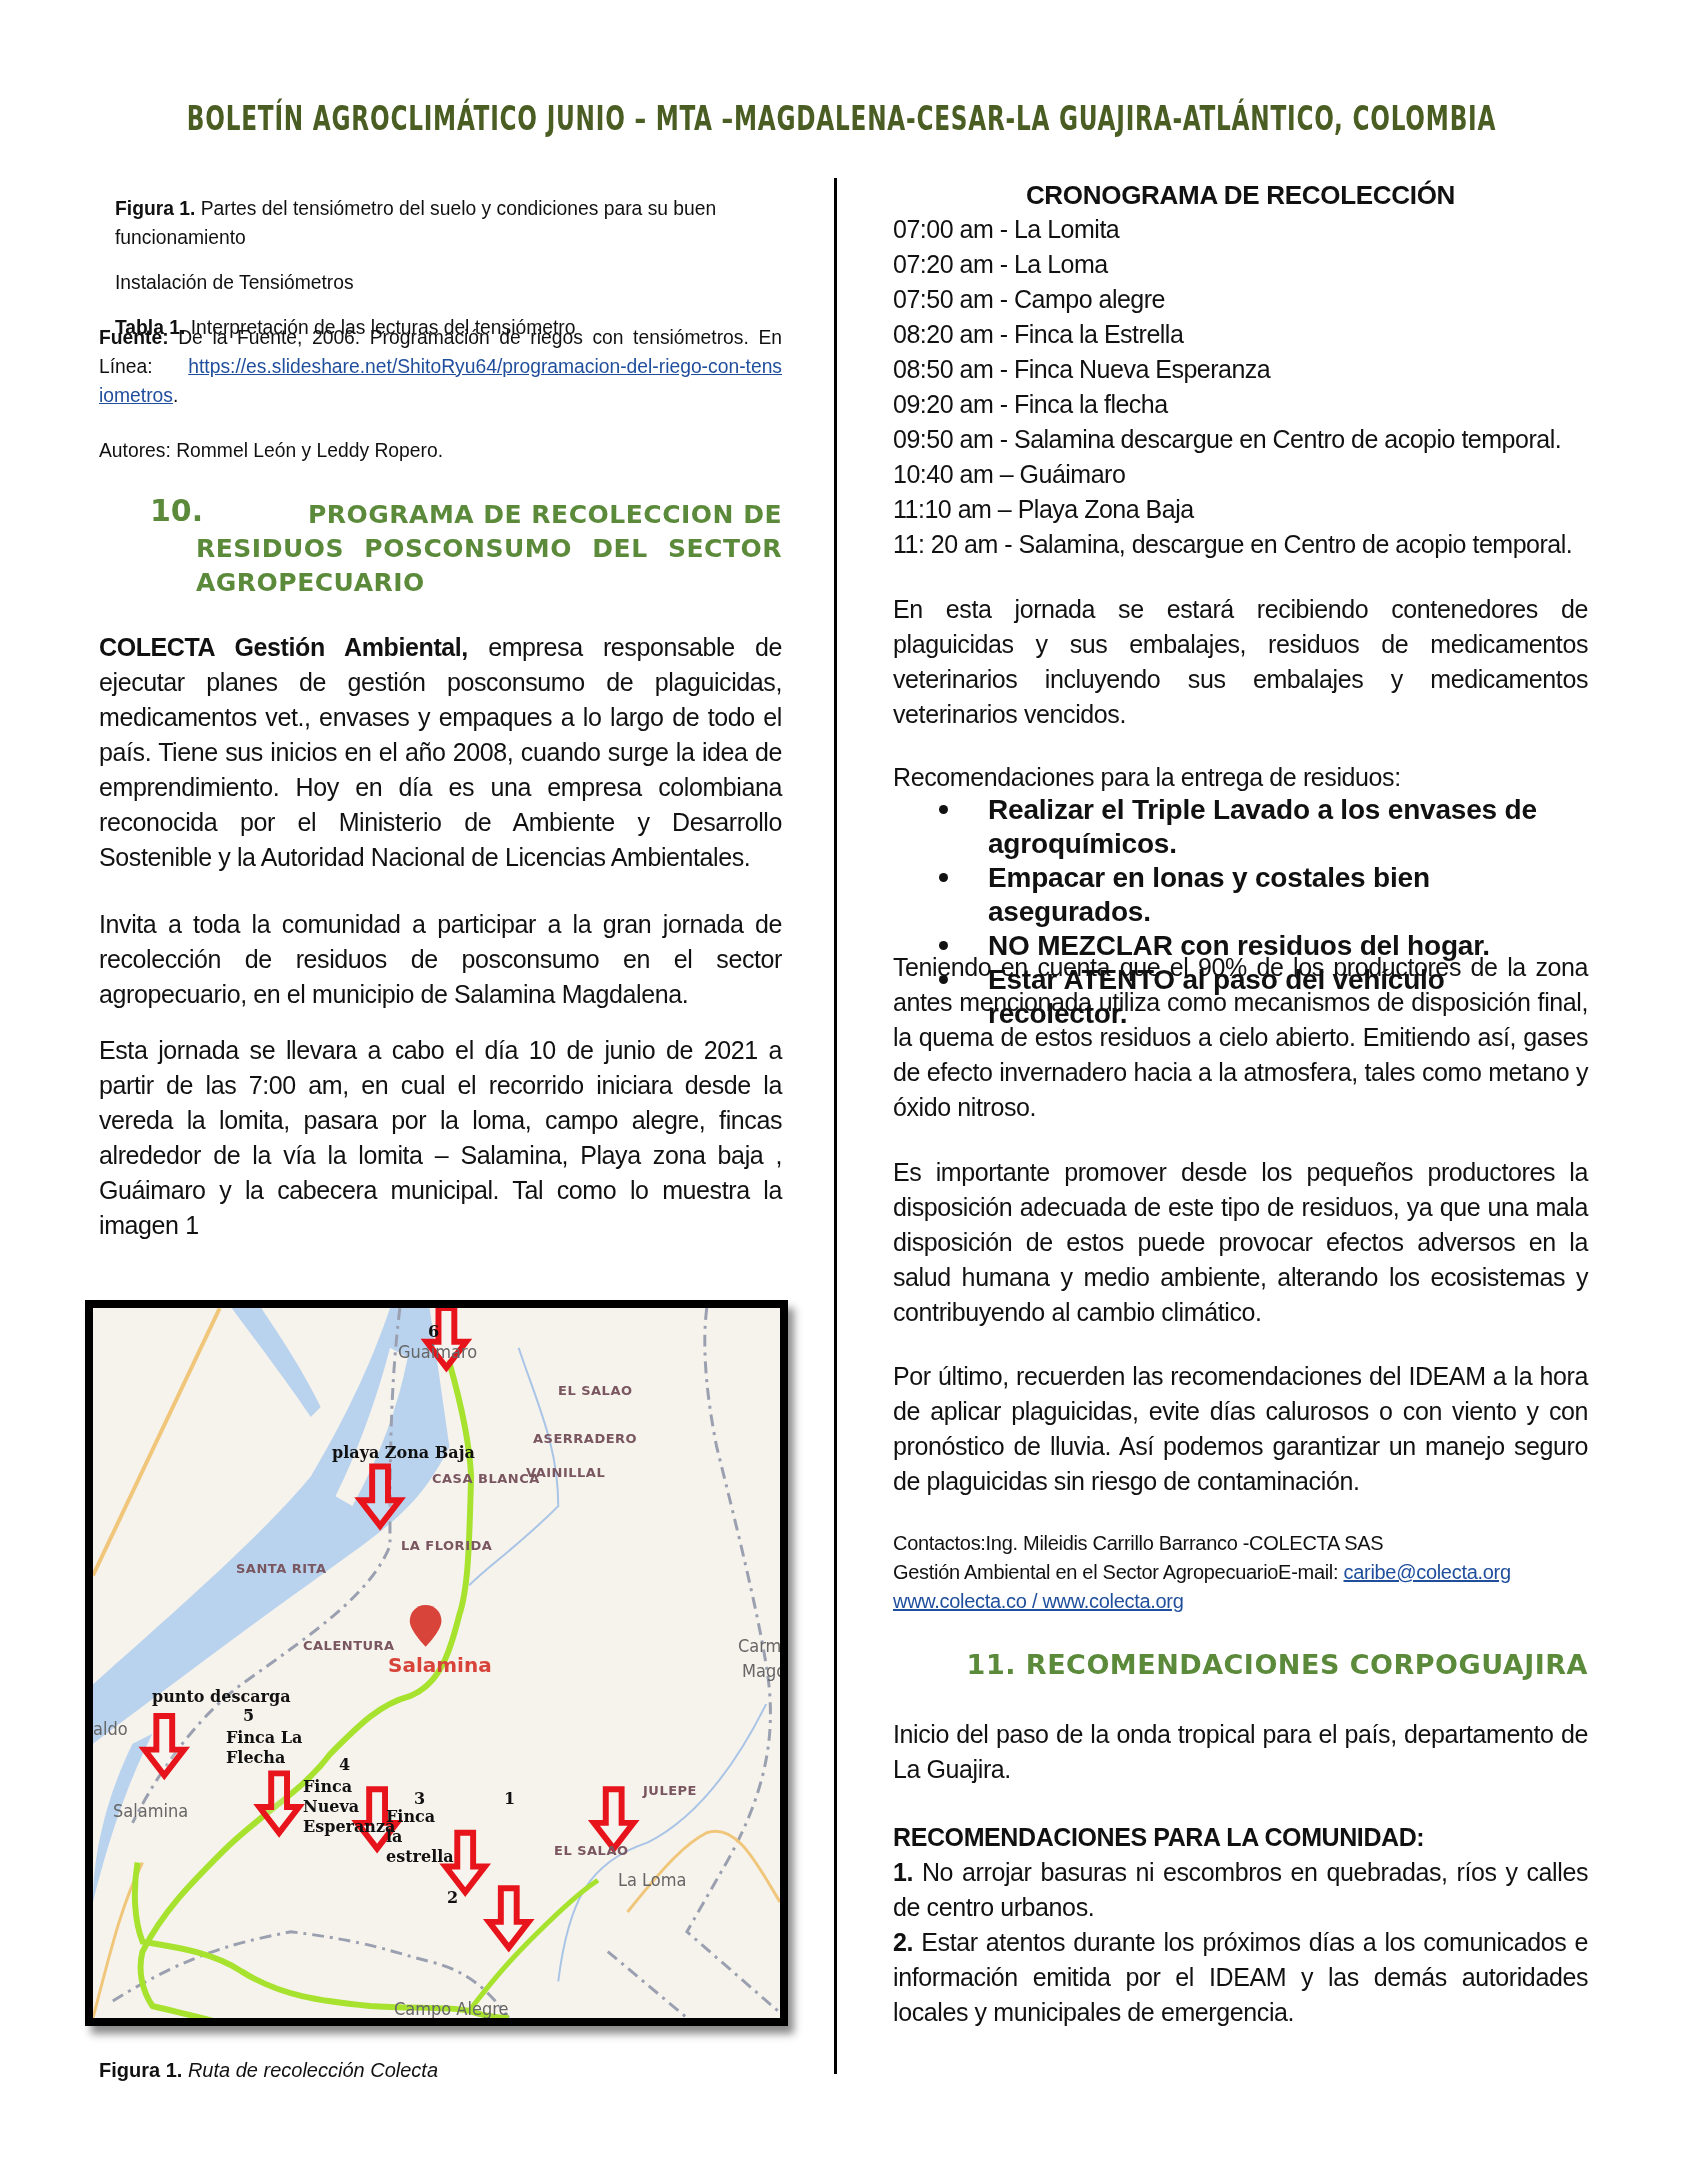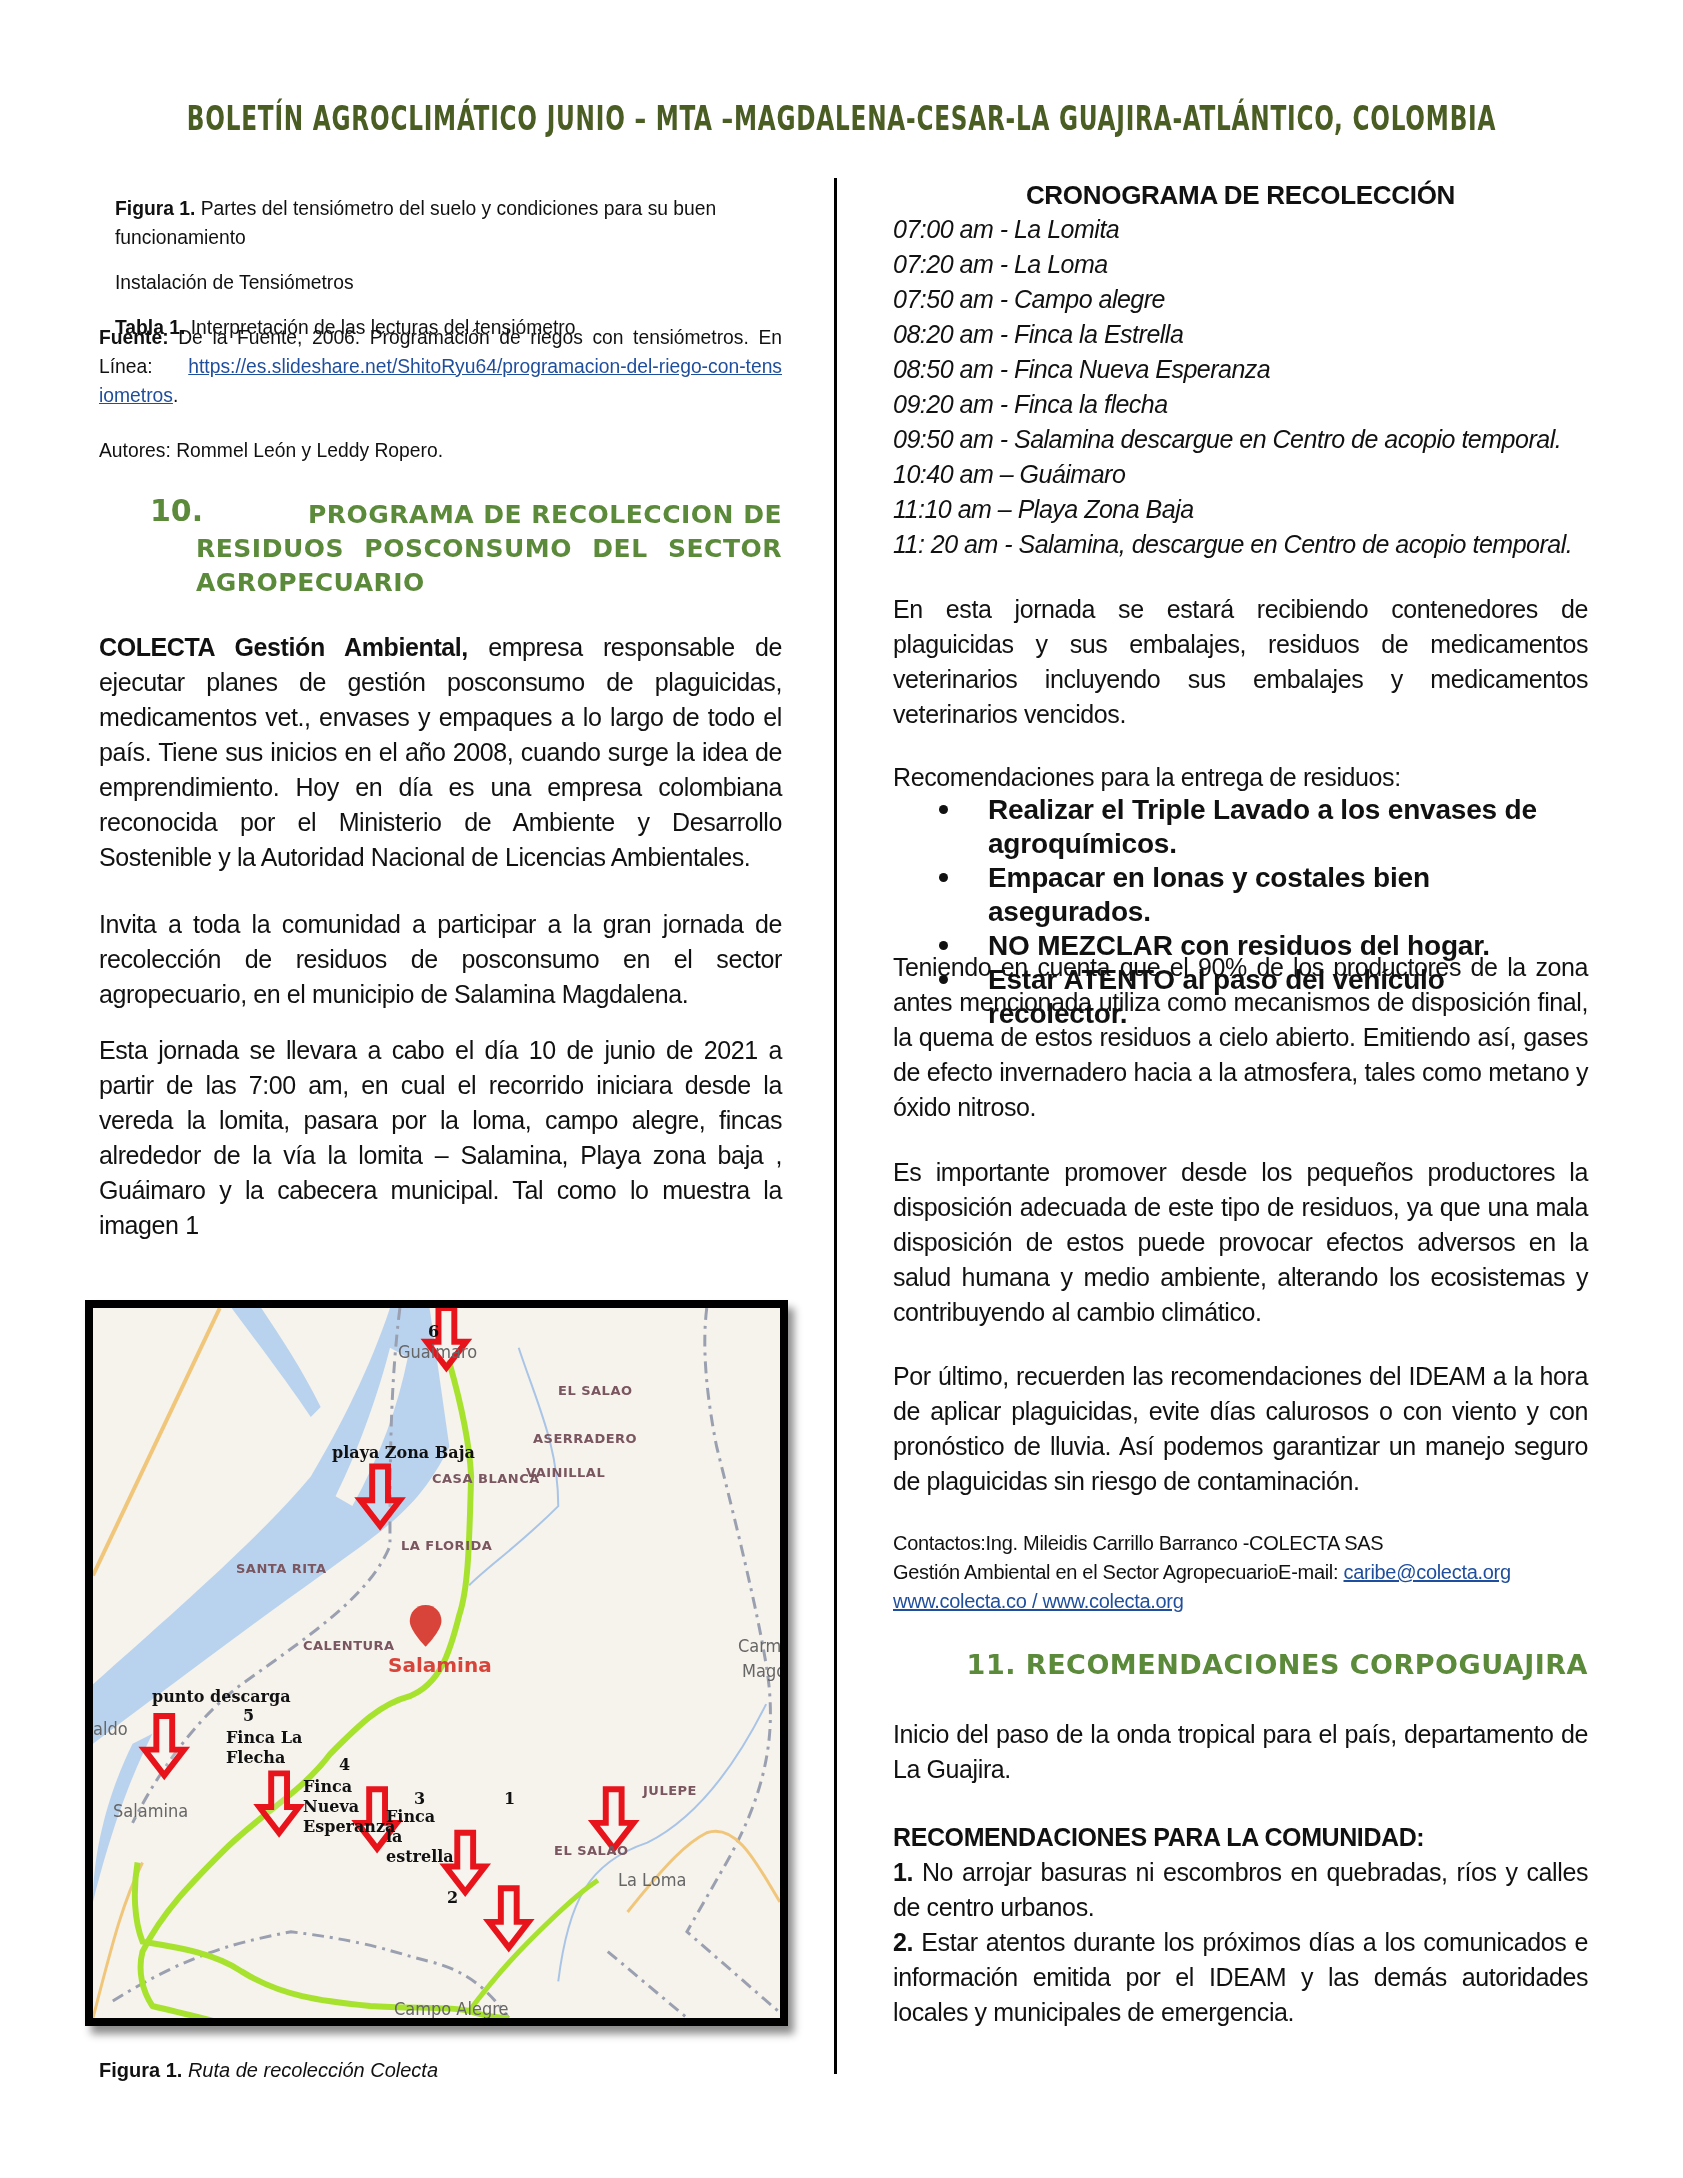--- a/index.html
+++ b/index.html
@@ -21,21 +21,21 @@
   .body-text { font-size: 25px; line-height: 35px; text-align: justify; letter-spacing: -0.4px; }
   .body-text b { font-weight: bold; }
   p { margin: 16px; }
   .link { color: #1f4e9c; text-decoration: underline; }
 
   .sec-heading { color: #5b8a3a; font-family: "DejaVu Sans", sans-serif; font-weight: bold;
     font-size: 25px; line-height: 34px; letter-spacing: 0.5px; }
   .sec-num { color: #5b8a3a; font-family: "DejaVu Sans", sans-serif; font-weight: bold; font-size: 30px; }
 
   .crono-title { font-weight: bold; font-size: 26px; text-align: center; letter-spacing: -0.3px; }
-  .crono-list { list-style: none; margin: 0; padding: 0; font-size: 25px; line-height: 35px; letter-spacing: -0.5px; font-style: italic; }
+  .crono-list { list-style: none; margin: 0; padding: 0; font-size: 25px; line-height: 35px; letter-spacing: -0.5px; }
 
   .bullets { list-style: none; margin: 0; padding: 0; font-size: 28px; line-height: 34px; font-weight: bold; letter-spacing: -0.2px; }
   .bullets li { position: relative; padding-left: 95px; }
   .bullets li .dot { position: absolute; left: 46px; top: 12px; width: 9px; height: 9px; border-radius: 50%; background: #111; }
 
   .contact { font-size: 20px; line-height: 29px; letter-spacing: -0.3px; }
 
   .map-frame { left: 85px; top: 1300px; width: 703px; height: 726px; background: #000;
     box-shadow: 6px 8px 8px rgba(0,0,0,0.45); }
   .map-inner { position: absolute; left: 8px; top: 8px; width: 687px; height: 710px; background: #f6f2ec; overflow: hidden; }

